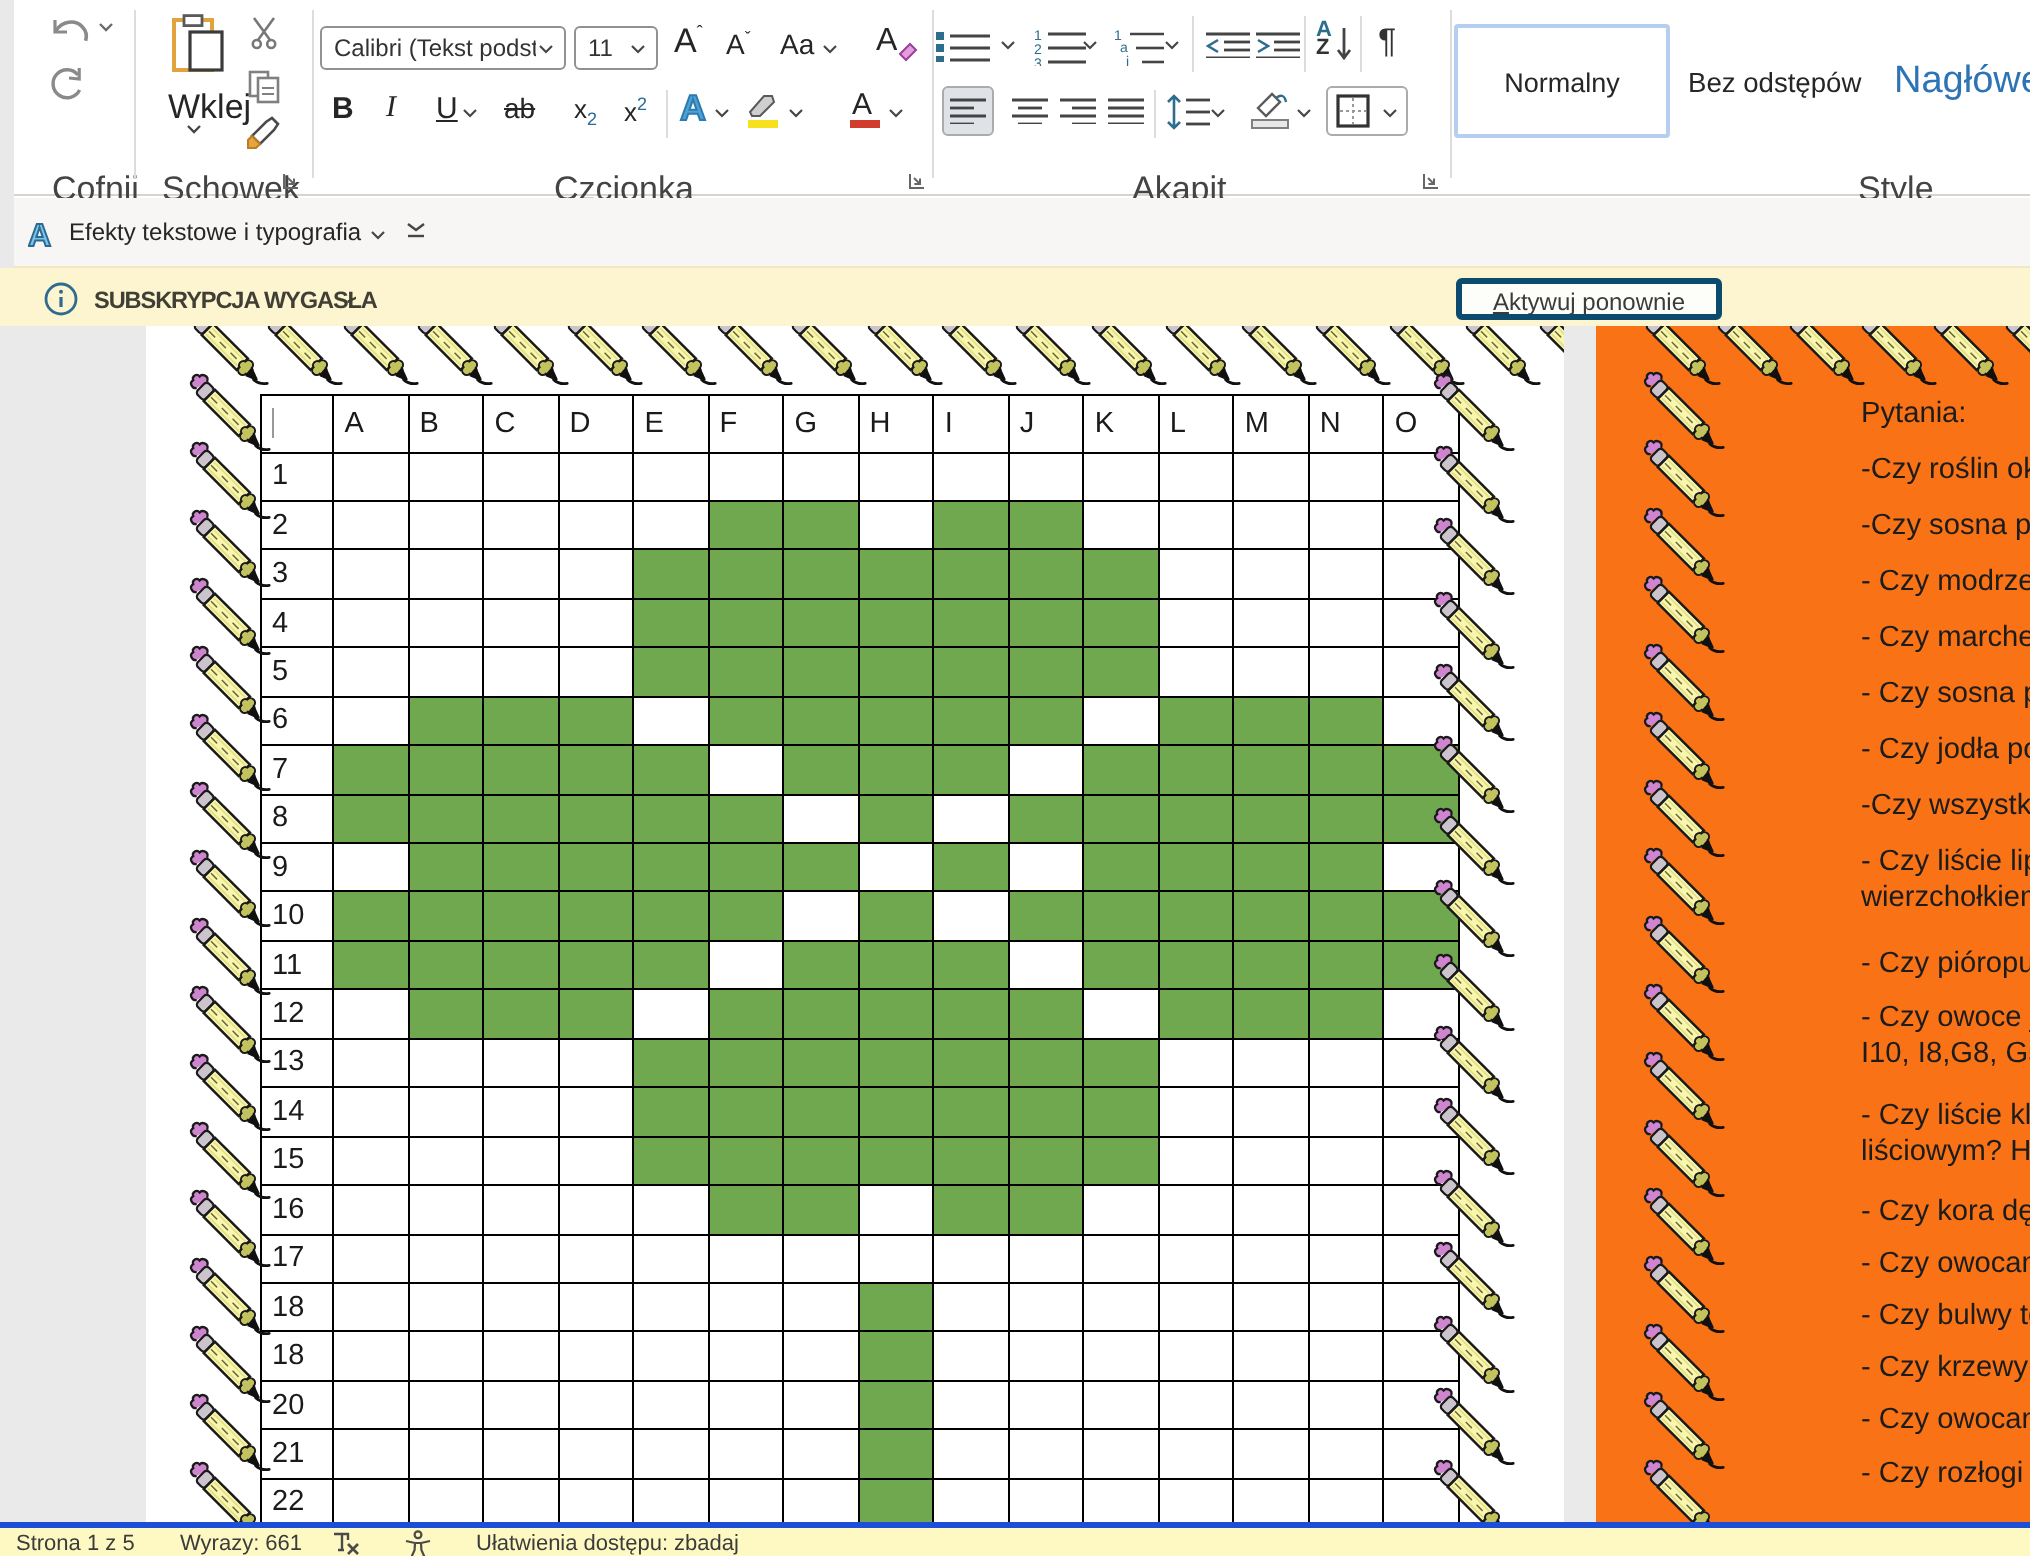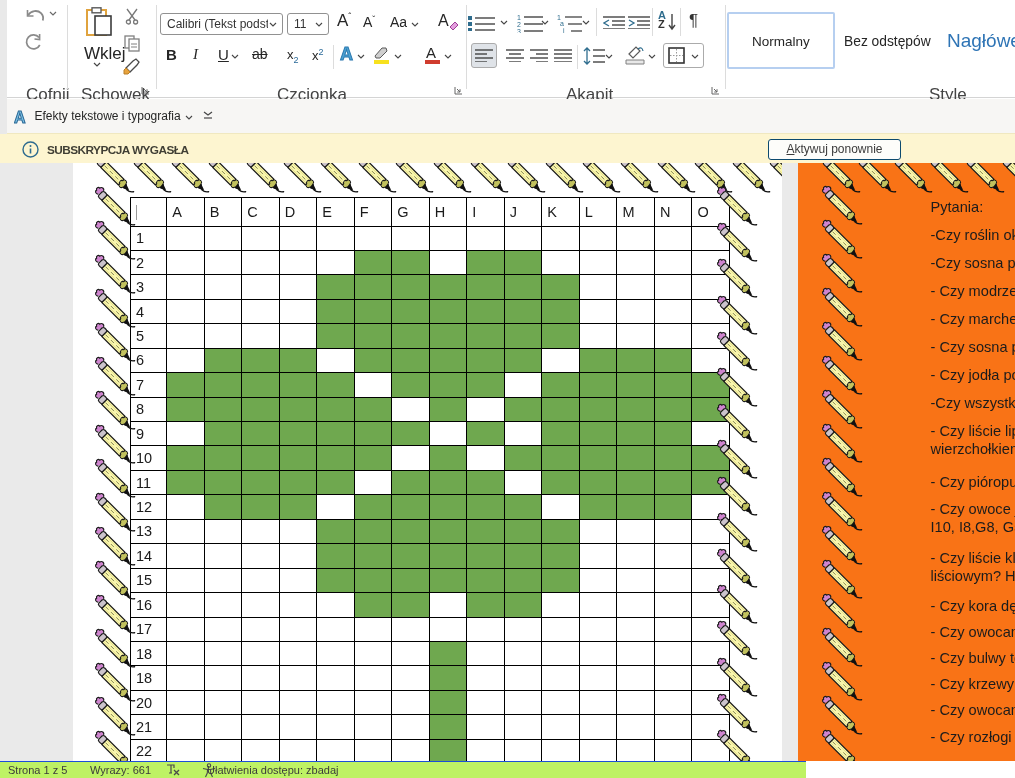--- a/index.html
+++ b/index.html
@@ -15,36 +15,36 @@
 
 #stylebox{position:absolute;left:727px;top:12px;width:108px;height:57px;border:2px solid #b6cff0;background:#fff;border-radius:2px}
 #stylebox span{position:absolute;left:0;right:0;top:20px;text-align:center;font-size:13.5px;color:#262626}
 
 #row2{position:absolute;left:7px;top:99px;width:1008px;height:34px;background:#f7f6f4}
 #row2 .lbl{position:absolute;left:27.5px;top:10px;font-size:12px;color:#262626}
 
 #banner{position:absolute;left:0;top:133px;width:1015px;height:30px;background:#fdf5d0;border-top:1px solid #f0e8c0}
 #banner .bold{position:absolute;left:47px;top:8.5px;font-size:11.8px;font-weight:bold;color:#403f35;letter-spacing:-0.55px}
 #banner .txt{position:absolute;left:190px;top:8.5px;font-size:12px;color:#403f35;letter-spacing:-0.12px}
-#abtn{position:absolute;left:768px;top:4.5px;width:133px;height:21px;background:#fdfdfa;border:1px solid #0c4a6e;border-radius:3px;font-size:12px;color:#3b3b3b;text-align:center;line-height:19px}
+#abtn{position:absolute;left:728px;top:4.5px;width:133px;height:21px;background:#fdfdfa;border:3px solid #0c4a6e;border-radius:3px;font-size:12px;color:#3b3b3b;text-align:center;line-height:19px}
 
 #doc{position:absolute;left:0;top:163px;width:1015px;height:598px;background:#eaeaea;overflow:hidden}
 #page1{position:absolute;left:73px;top:0;width:709px;height:598px;background:#fff;overflow:hidden}
 #page2{position:absolute;left:798px;top:0;width:217px;height:598px;background:#f97316;overflow:hidden}
 .pcl{position:absolute;width:44px;height:46px;overflow:visible;z-index:5}
 table.grid{position:absolute;left:57px;top:33.5px;border-collapse:collapse;table-layout:fixed;background:#fff;z-index:1}
 table.grid td{border:1.5px solid #000;height:24.45px;padding:0;font-size:14.5px;color:#1a1a1a;vertical-align:middle}
 table.grid tr.hdr td{height:29px;padding-left:5px}
 table.grid td.lbl{padding-left:5px}
 table.grid td.g{background:#6fa84f}
 .caret-i{display:inline-block;width:1px;height:15px;background:#9a9a9a;vertical-align:middle}
 
 .q{position:absolute;left:132.5px;font-size:14.6px;color:#1c1c1c;white-space:nowrap;line-height:18px}
 
-#status{position:absolute;left:0;top:761px;width:806px;height:17px;background:#bef264;border-top:1px solid #1d4ed8;font-size:11px;color:#3b3b3b}
+#status{position:absolute;left:0;top:761px;width:1015px;height:17px;background:#fef9c3;border-top:3px solid #1d4ed8;font-size:11px;color:#3b3b3b}
 #status span{position:absolute;top:2px;white-space:nowrap}
 </style></head>
 <body>
 <svg width="0" height="0" style="position:absolute">
 <defs>
 <g id="pencil">
  <g transform="translate(17.6,15.6) rotate(45) scale(0.95)">
   <path d="M-20.6,-4.2 q-1.2,-2.4 -3.4,-1.4 q-1.6,0.7 -1.4,2.2 q-1.8,-0.2 -2.2,1.4 q-0.4,1.7 1.2,2.4 q-0.6,1.8 1.2,2.5 q1.9,0.7 3,-0.9" fill="#cf84cf" stroke="#1a1a1a" stroke-width="1.2"></path>
   <rect x="-21" y="-4.2" width="6.2" height="8.4" rx="2" fill="#ccc4cc" stroke="#1a1a1a" stroke-width="1.2"></rect>
   <rect x="-14.8" y="-4.2" width="26" height="8.4" fill="#f9f6ad" stroke="#1a1a1a" stroke-width="1.3"></rect>
@@ -1001,14 +1001,14 @@
  <span style="left:8px">Strona 1 z 5</span>
  <span style="left:90px">Wyrazy: 661</span>
  <svg style="position:absolute;left:166px;top:2px" width="15" height="13" viewBox="0 0 15 13">
    <path d="M1,1 L8,1 L8,4 M5,1 L5,9 L3,9 M4,9 L6,9" fill="none" stroke="#4a4a4a" stroke-width="1.2"></path>
    <path d="M8,6 L13,11 M13,6 L8,11" stroke="#4a4a4a" stroke-width="1.3"></path>
  </svg>
  <svg style="position:absolute;left:201px;top:1px" width="16" height="15" viewBox="0 0 16 15">
    <circle cx="8" cy="2.4" r="1.7" fill="none" stroke="#4a4a4a" stroke-width="1.1"></circle>
    <path d="M2,5.5 L6.5,6.5 L6.3,10 L4.5,14 M14,5.5 L9.5,6.5 L9.7,10 L11.5,14 M6.5,6.5 L9.5,6.5" fill="none" stroke="#4a4a4a" stroke-width="1.1"></path>
  </svg>
- <span style="left:207px">Ułatwienia dostępu: zbadaj</span>
+ <span style="left:238px">Ułatwienia dostępu: zbadaj</span>
 </div>
 
 </body></html>

